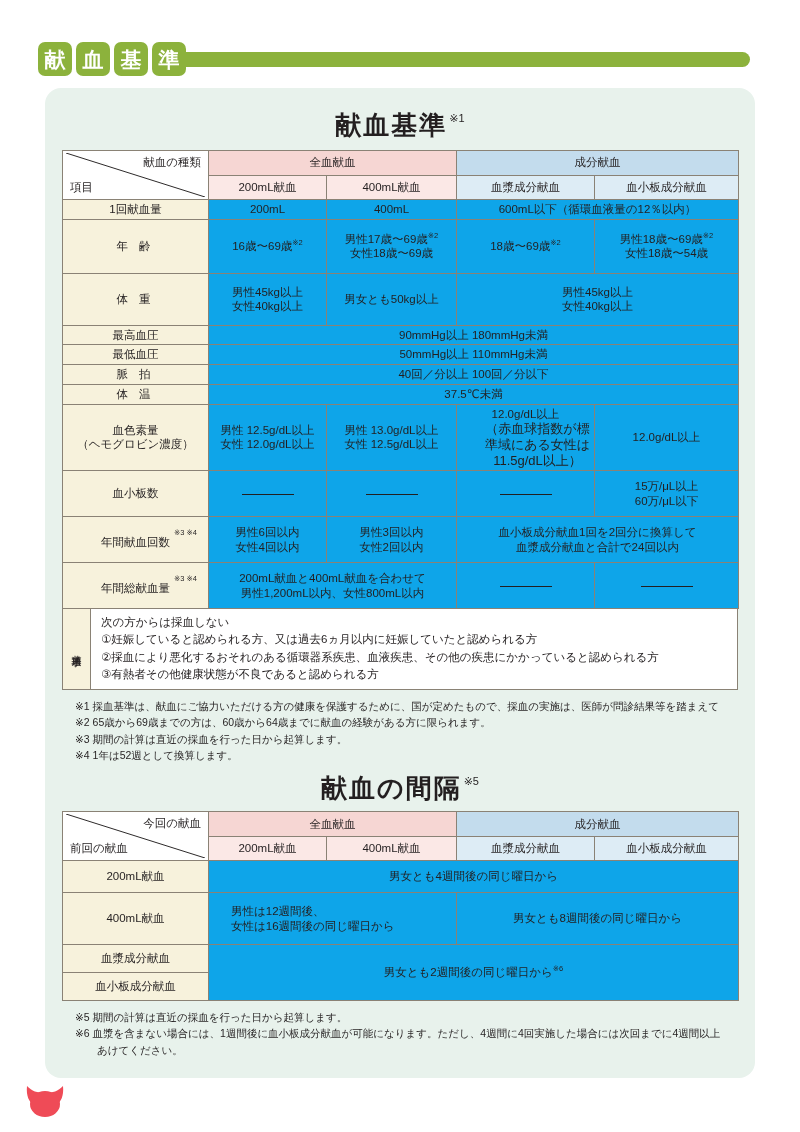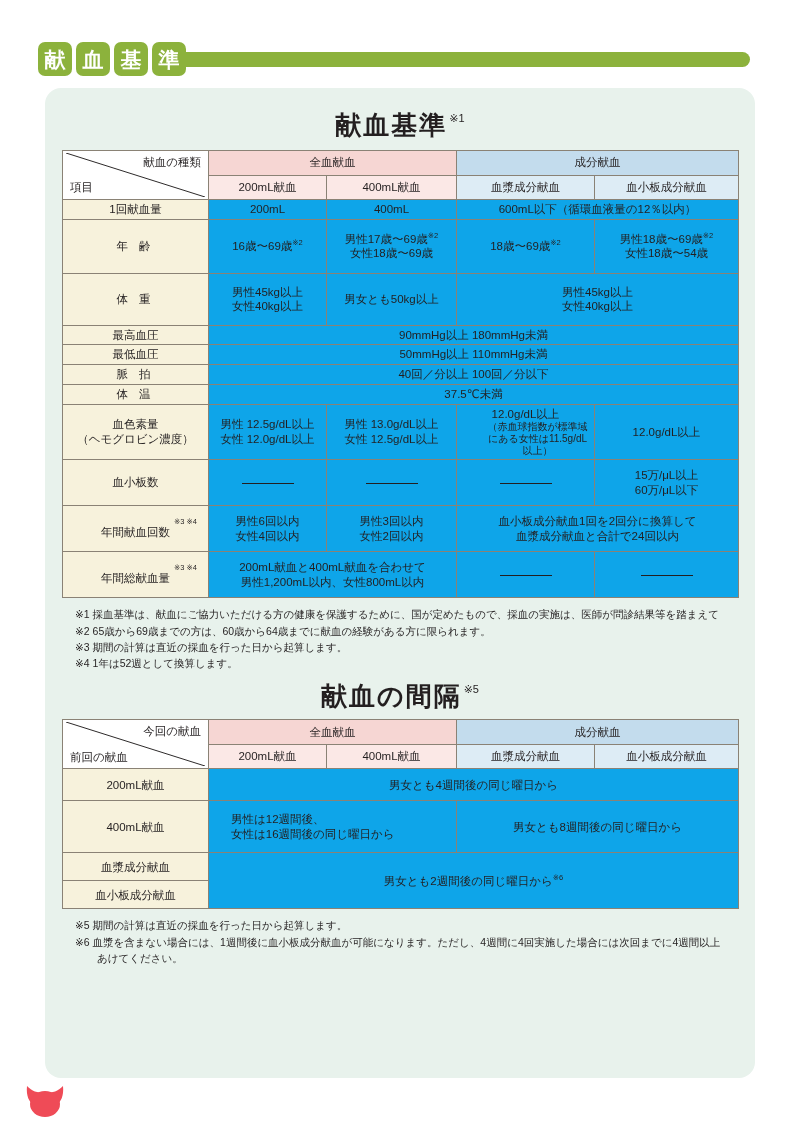--- a/index.html
+++ b/index.html
@@ -127,21 +127,21 @@
   }
   .lab-sup {
     display: block;
     text-align: right;
     font-size: 7.5px;
     line-height: 1;
     padding-right: 8px;
     margin-bottom: -1px;
   }
   .subnote {
-    font-size: 10px;
+    font-size: 13px;
     line-height: 1.2;
     display: block;
     margin-left: 24px;
   }
   .dash {
     display: inline-block;
     width: 52px;
     border-top: 1.4px solid #231f20;
     vertical-align: middle;
     height: 0;
@@ -367,20 +367,29 @@
           <td colspan="2">
             <span>200mL献血と400mL献血を合わせて</span><br>
             <span>男性1,200mL以内、女性800mL以内</span>
           </td>
           <td><span class="dash"></span></td>
           <td><span class="dash"></span></td>
         </tr>
       </tbody>
     </table>
 
+    <div class="common-wrap">
+      <div class="common-label">共通事項</div>
+      <div class="common-body">
+        <div>次の方からは採血しない</div>
+        <div>①妊娠していると認められる方、又は過去6ヵ月以内に妊娠していたと認められる方</div>
+        <div>②採血により悪化するおそれのある循環器系疾患、血液疾患、その他の疾患にかかっていると認められる方</div>
+        <div>③有熱者その他健康状態が不良であると認められる方</div>
+      </div>
+    </div>
   </div>
 
   <div class="notes" style="margin:8px 18px 0 20px;">
     <div>
       <span>※1</span>
       <span>採血基準は、献血にご協力いただける方の健康を保護するために、国が定めたもので、採血の実施は、医師が問診結果等を踏まえて</span>
     </div>
     <div>
       <span>※2</span>
       <span>65歳から69歳までの方は、60歳から64歳までに献血の経験がある方に限られます。</span>

